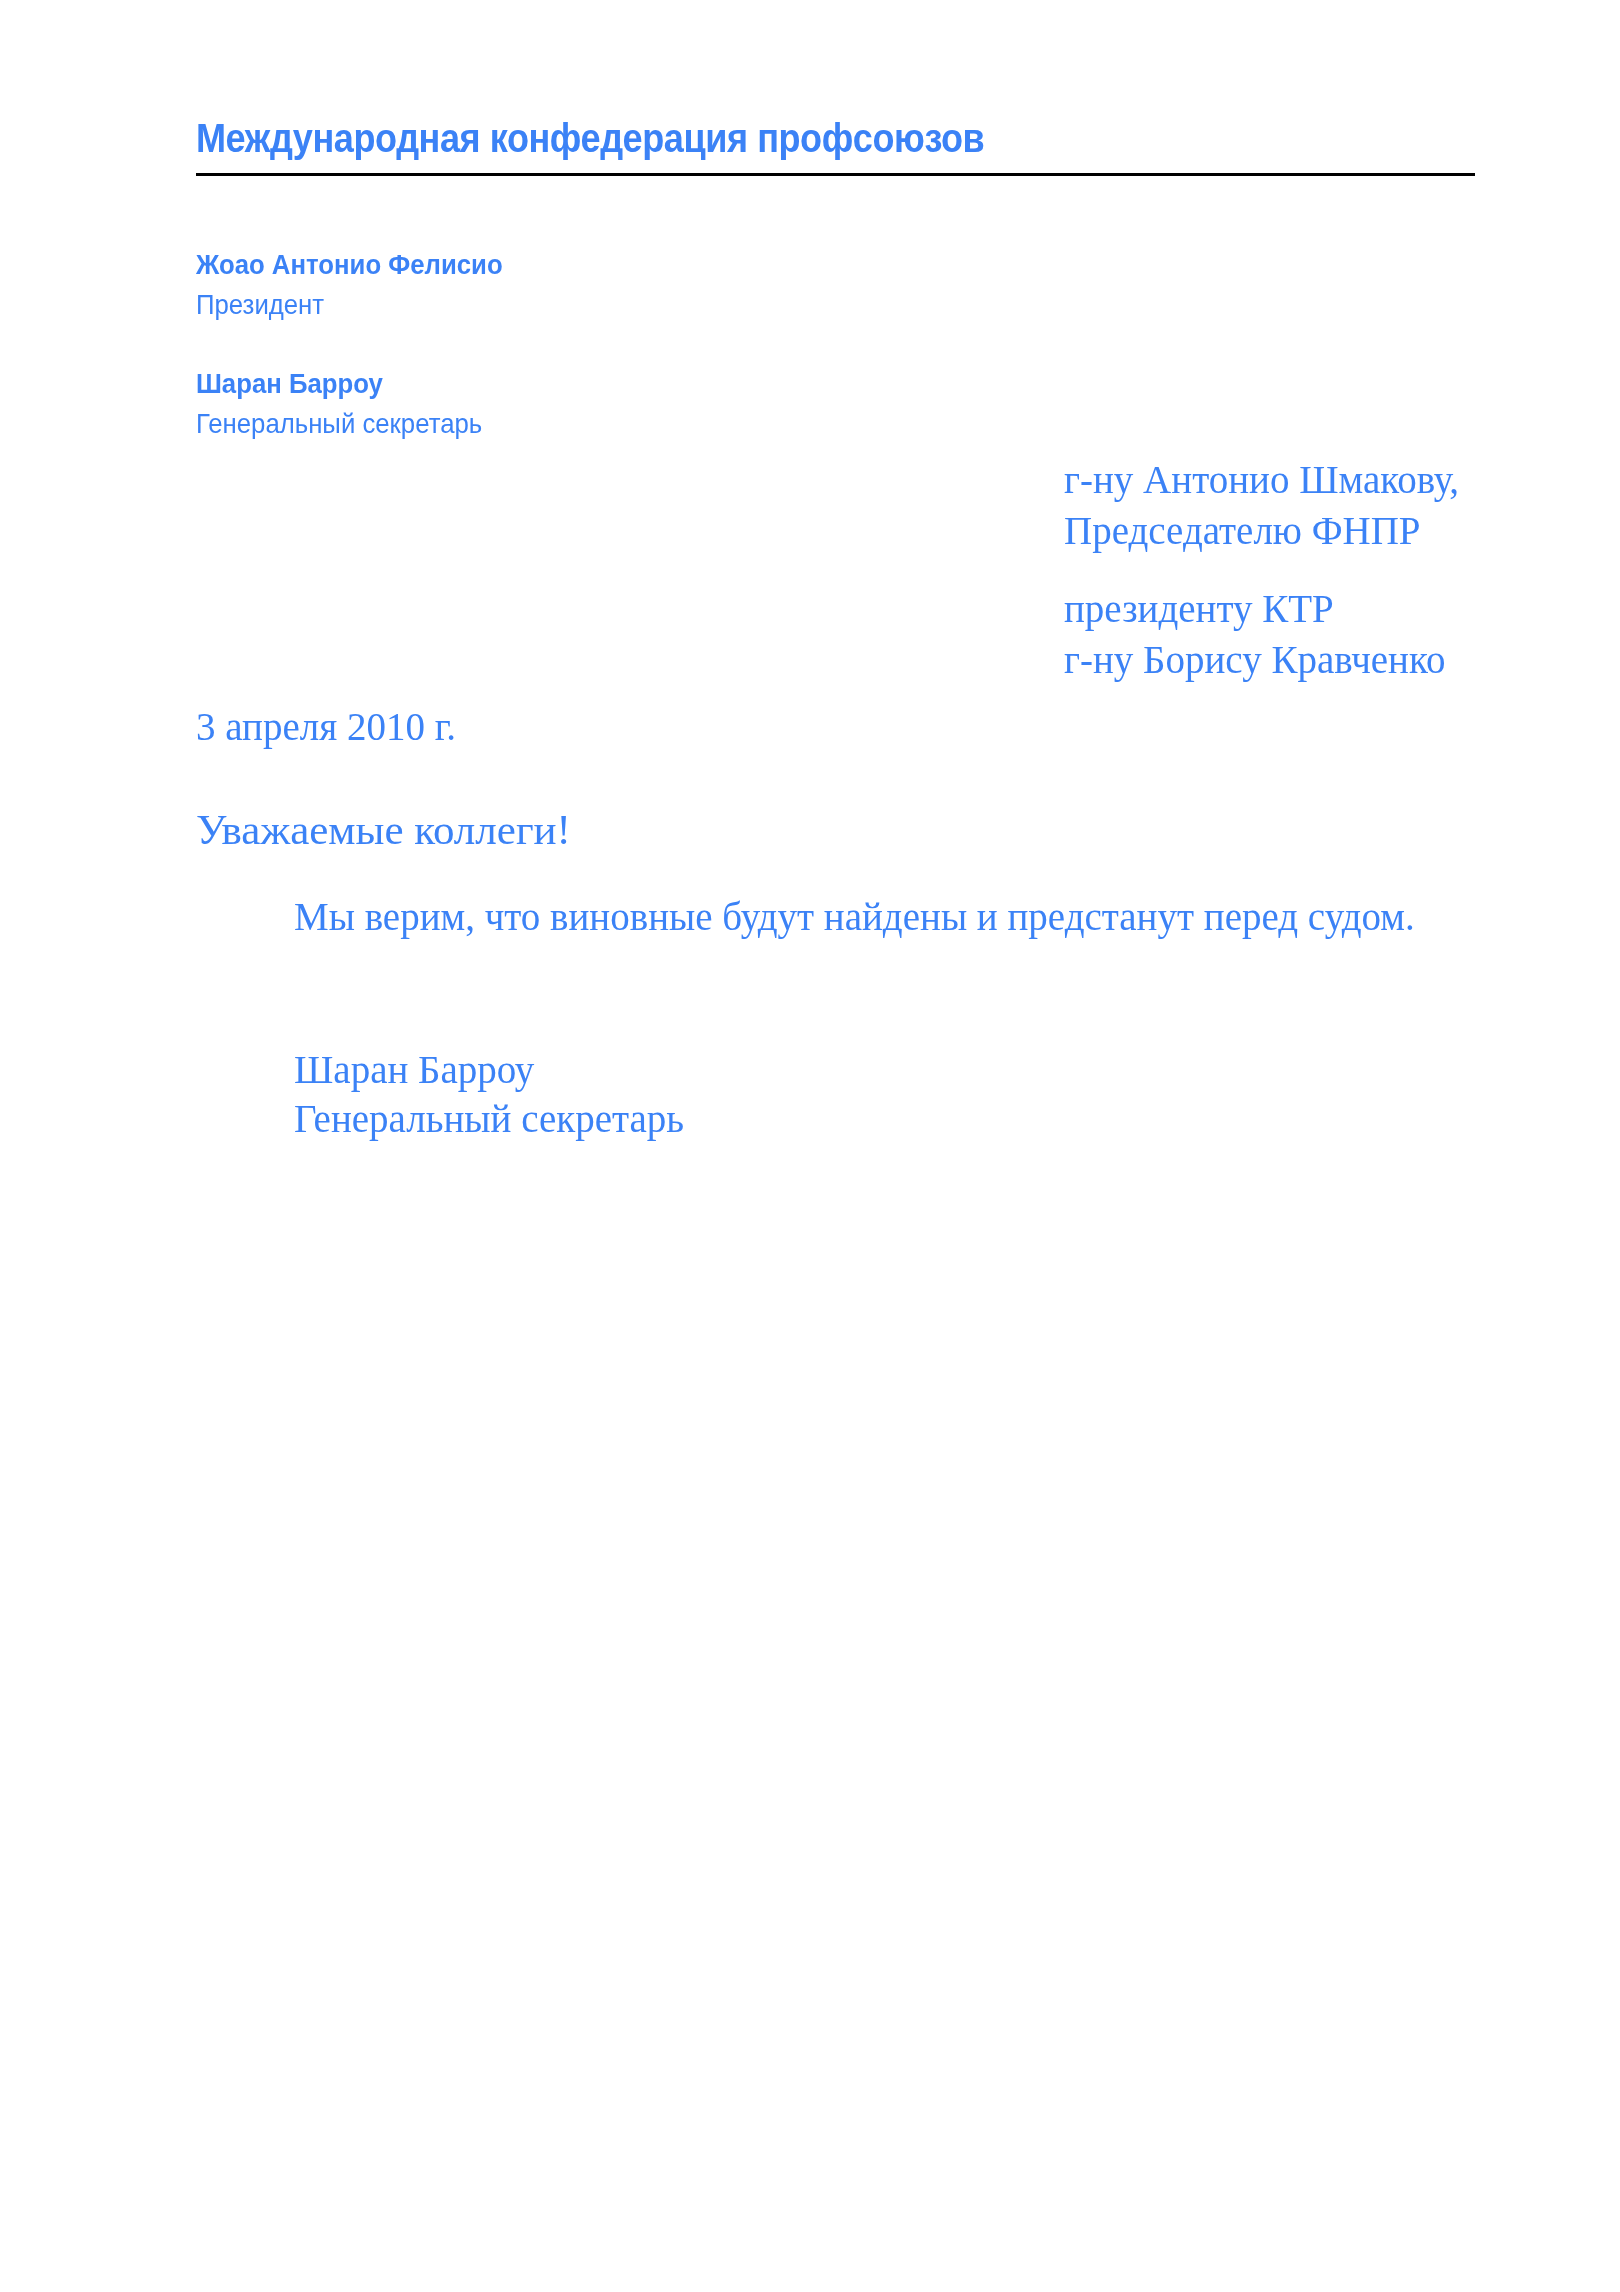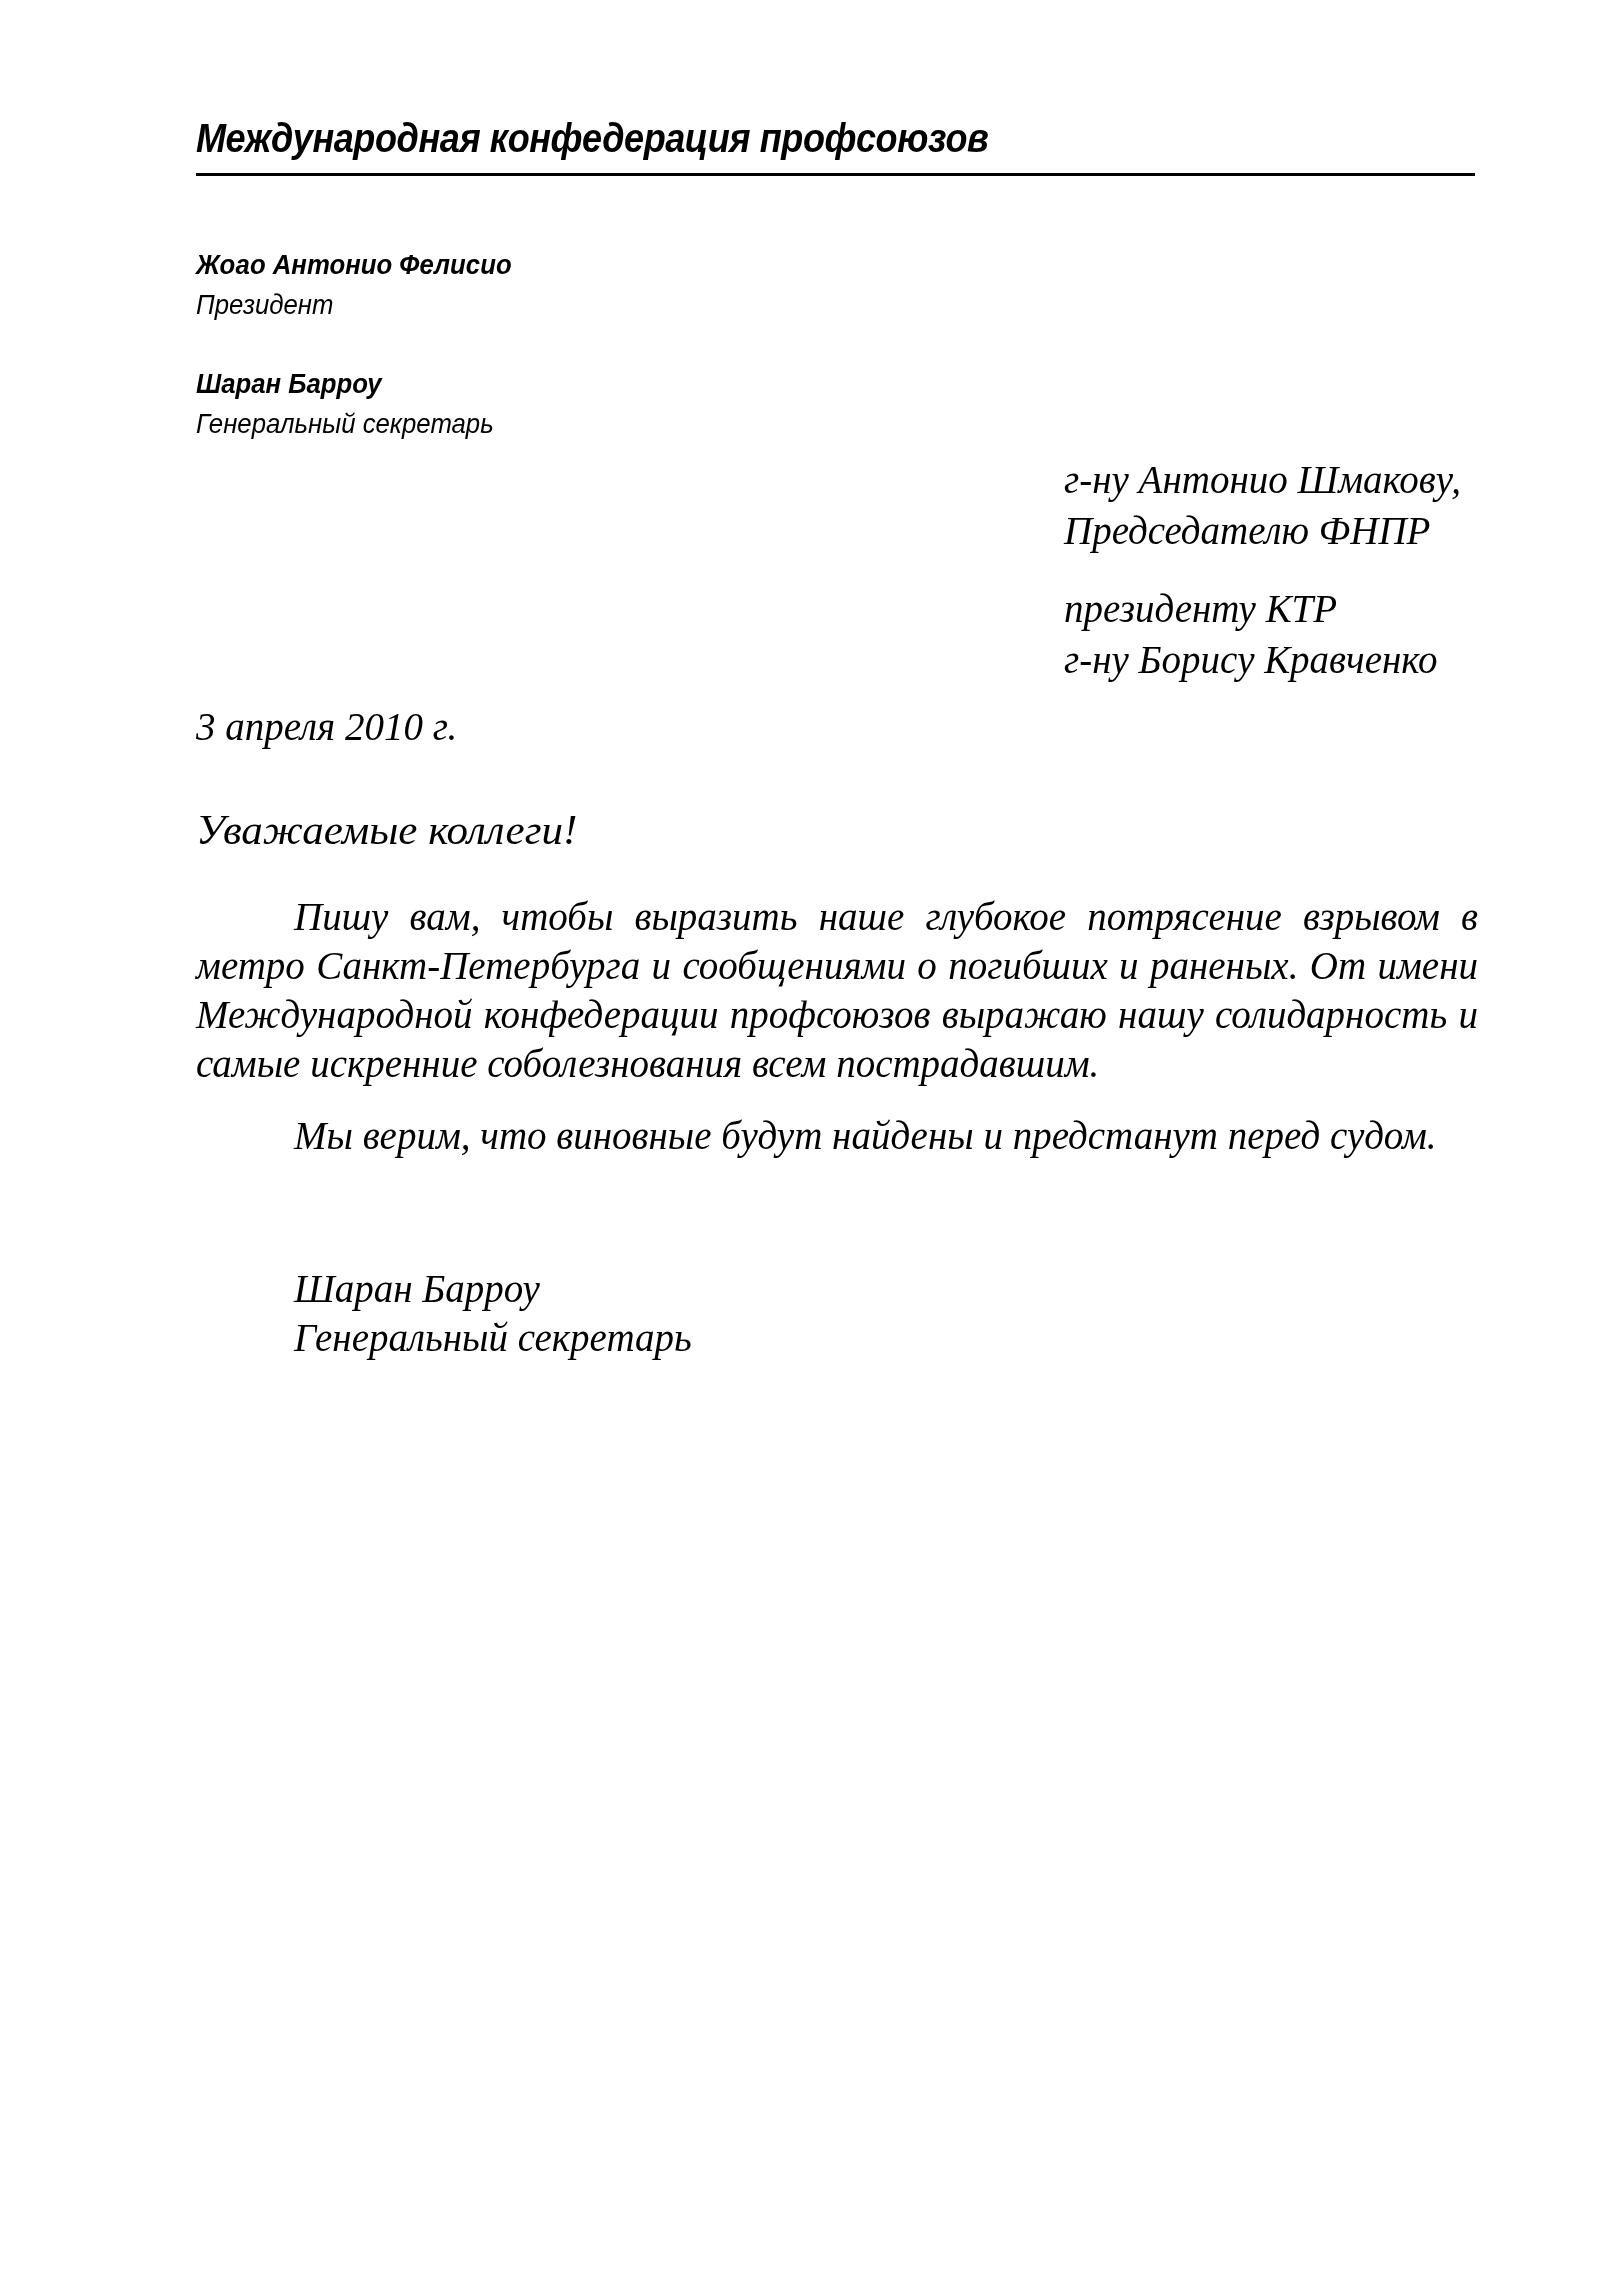--- a/index.html
+++ b/index.html
@@ -6,24 +6,23 @@
   html, body {
     margin: 0;
     padding: 0;
     background: #ffffff;
   }
   .page {
     position: relative;
     width: 1620px;
     height: 2293px;
     background: #ffffff;
-    color: #000000;
+    color: #3b82f6;
     font-family: "Liberation Serif", serif;
     overflow: hidden;
-    font-style: italic;
   }
   
   .letterhead {
     margin: 116px 145px 0 196px;
     border-bottom: 3.9px solid #000000;
     padding-bottom: 11.8px;
   }
   .letterhead-title {
     display: inline-block;
     font-family: "Liberation Sans", sans-serif;
@@ -112,21 +111,20 @@
     <div>Председателю ФНПР</div>
     <div class="recipients-gap"></div>
     <div>президенту КТР</div>
     <div>г-ну Борису Кравченко</div>
   </div>
 
   <div class="date-line">3 апреля 2010 г.</div>
 
   <div class="salutation">Уважаемые коллеги!</div>
 
-  <p class="body-para">Пишу вам, чтобы выразить наше глубокое потрясение взрывом в метро Санкт-Петербурга и сообщениями о погибших и раненых. От имени Международной конфедерации профсоюзов выражаю нашу солидарность и самые искренние соболезнования всем пострадавшим.</p>
   <p class="body-para">Мы верим, что виновные будут найдены и предстанут перед судом.</p>
 
 
   <div class="signature">
     <div>Шаран Барроу</div>
     <div>Генеральный секретарь</div>
   </div>
 
 </div>
 

